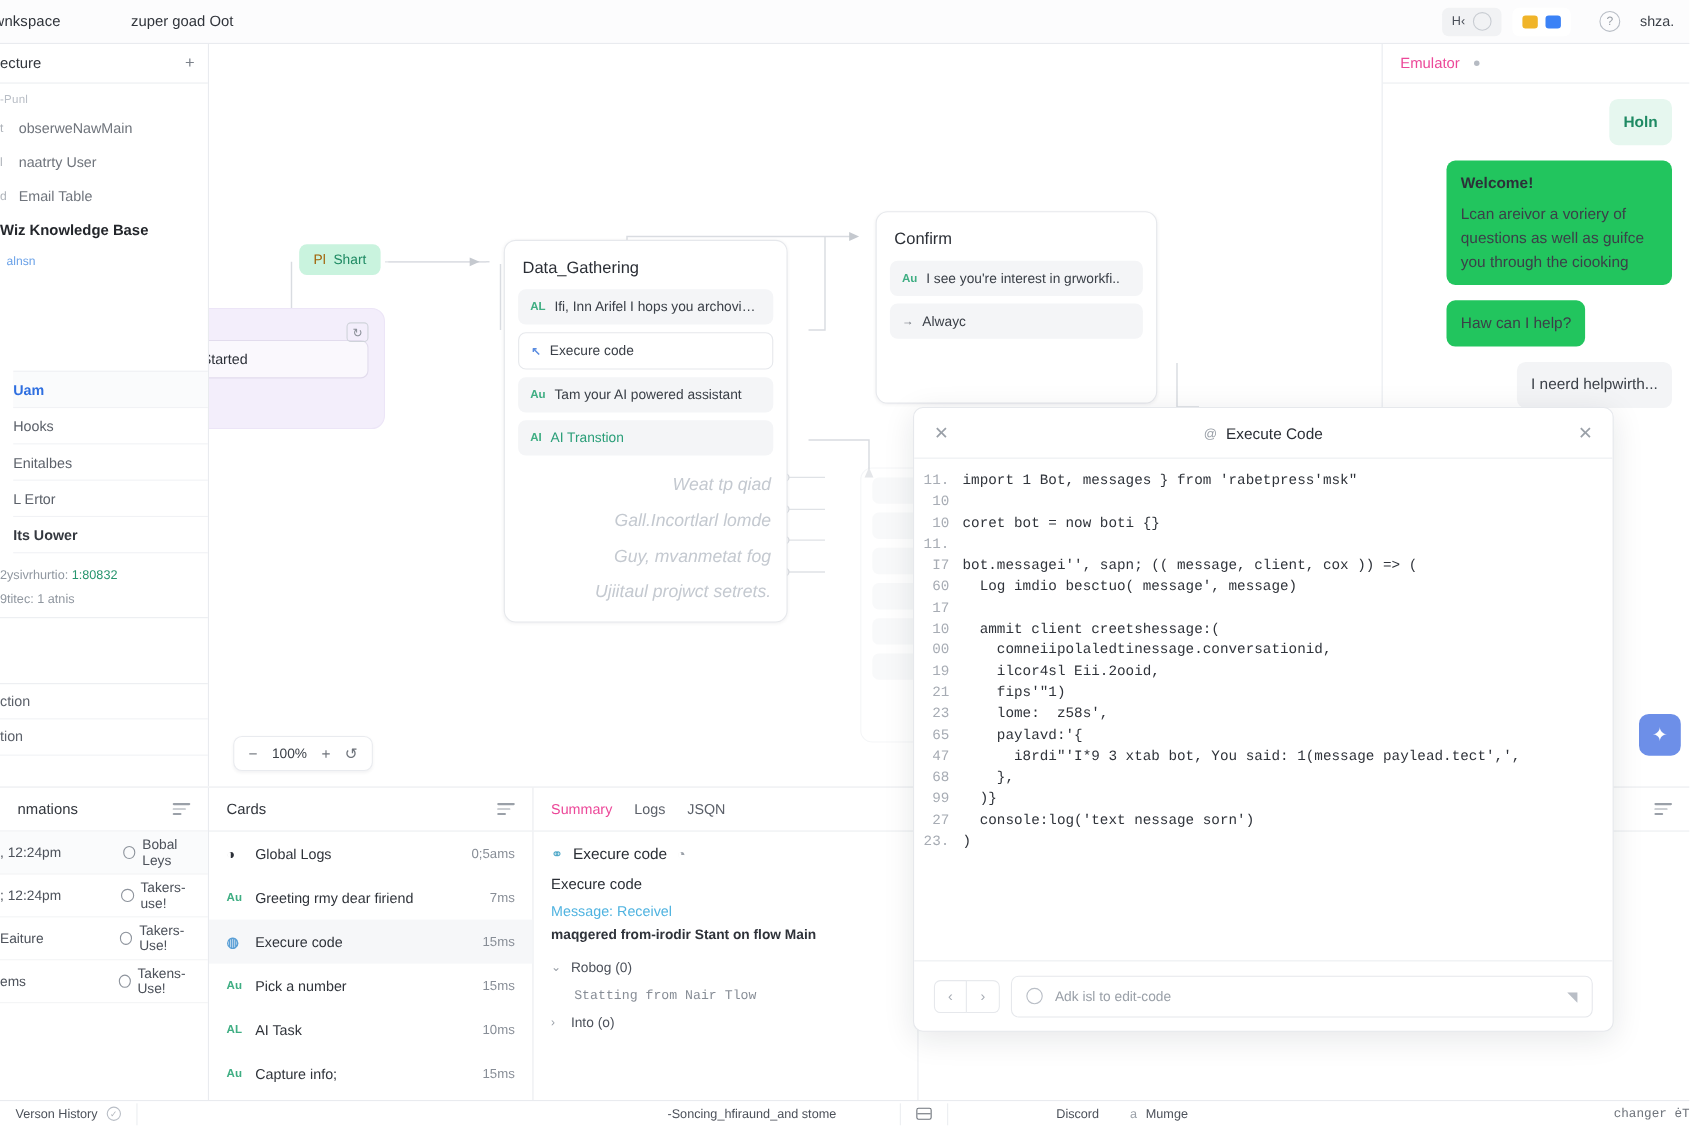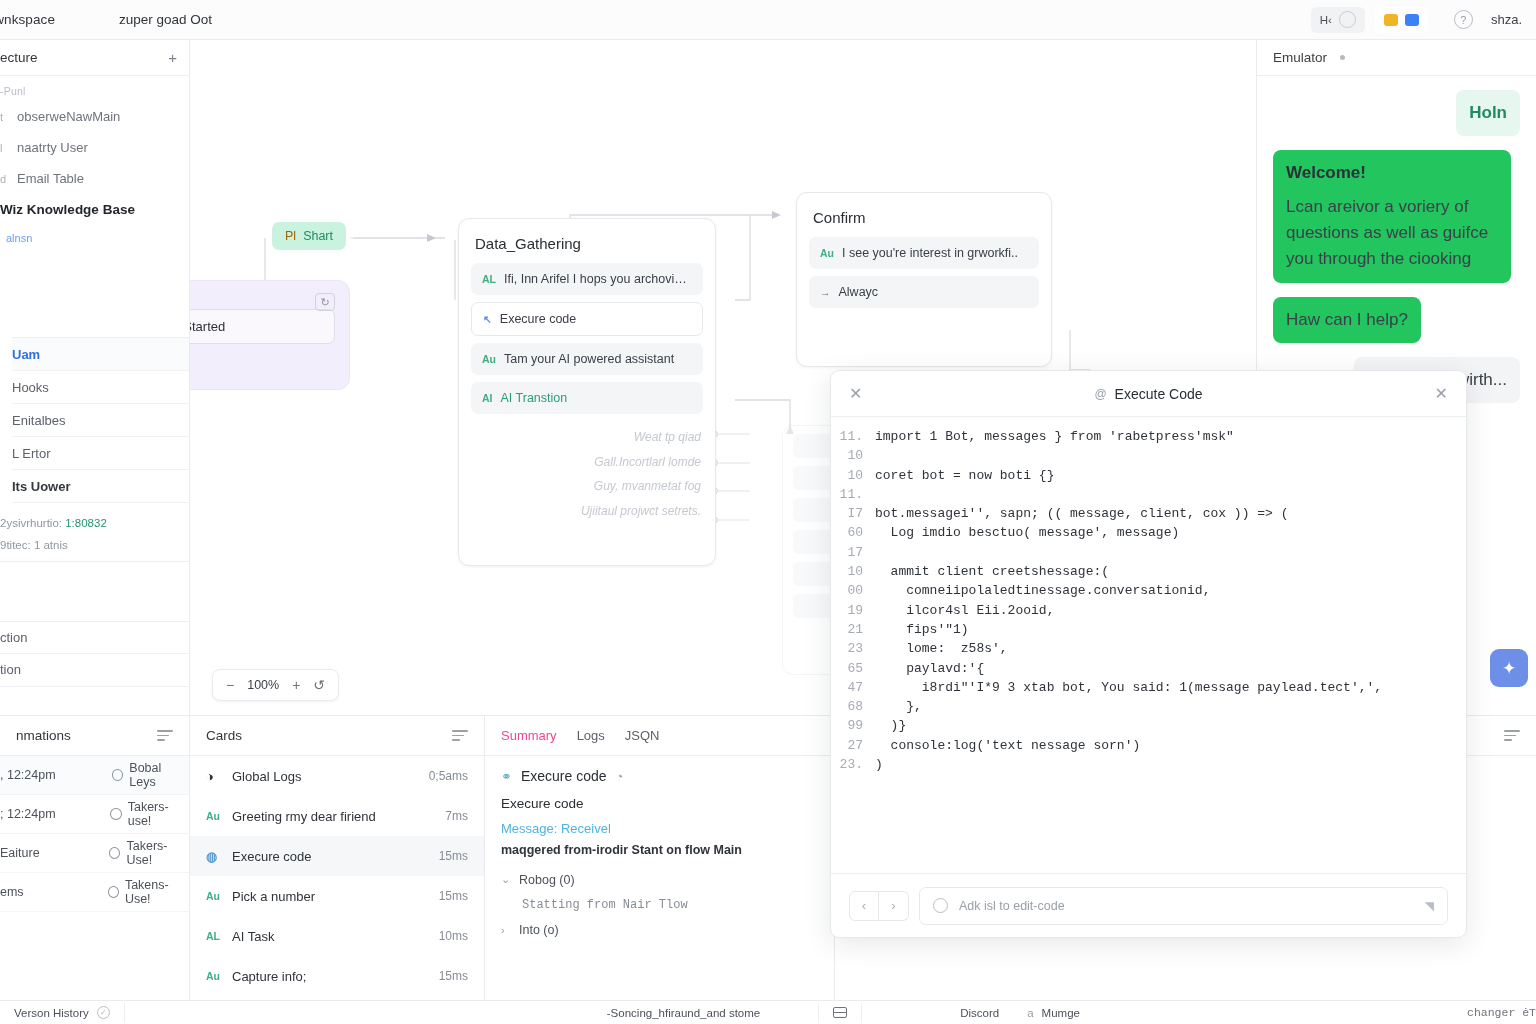--- a/index.html
+++ b/index.html
@@ -88,21 +88,21 @@
     margin: 7px 12px; border-radius: 7px; background: #f4f5f7;
     font-size: 12.5px; color: #3b4048; padding: 9px 11px;
     display: flex; align-items: center; gap: 8px;
     white-space: nowrap; overflow: hidden;
   }
   .row-item.outline { background: #fff; border: 1px solid #e6e8ec; }
   .row-item .ic { color: #3fae83; font-size: 10.5px; font-weight: 700; flex: 0 0 auto;}
   .row-item .ic.b { color: #5a8ce0; }
   .row-item.teal { color: #2a9e78; }
   .ghost-lines { padding: 4px 14px 14px 0; text-align: right; }
-  .ghost-lines div { font-size: 12px; color: #c4c9d0; line-height: 2.05; font-style: italic;}
+  .ghost-lines div { font-size: 16px; color: #c4c9d0; line-height: 2.05; font-style: italic;}
 
   .node-started {
     background: #f3eefb; border-radius: 12px; border: 1px solid #ece5f7;
   }
   .started-btn {
     margin: 28px 14px 14px 14px; background: #faf8fd; border: 1px solid #e2dced;
     border-radius: 7px; font-size: 13px; color: #2c3038; padding: 9px 12px;
   }
   .refresh-box {
     position: absolute; right: 14px; top: 12px; width: 20px; height: 18px;
@@ -127,27 +127,28 @@
   }
   .zoomctl span.s { color: #6f747c; font-size: 14px; }
 
   
   .emulator {
     position: absolute; left: 1256px; top: 40px; width: 280px; height: 675px;
     background: #fff; border-left: 1px solid #e9ebef;
   }
   .em-head {
     height: 36px; display: flex; align-items: center; gap: 13px; padding: 0 16px;
-    font-size: 13.5px; color: #404040; border-bottom: 1px solid #eceef1;
+    font-size: 13.5px; color: #ec4899; border-bottom: 1px solid #eceef1;
   }
   .dot { width: 5px; height: 5px; border-radius: 50%; background: #b6bbc3; }
   .em-body { padding: 14px 16px; display: flex; flex-direction: column; gap: 14px; }
   .bub {
-    border-radius: 8px; padding: 10px 13px; font-size: 17px; line-height: 1.55;
+    border-radius: 8px; padding: 10px 13px; font-size: 14px; line-height: 1.55;
     max-width: 238px;
+    margin-left: 42px;
   }
   .bub.user { background: #e6f7ef; color: #1f8a63; font-weight: 700; align-self: flex-end; }
   .bub.bot { background: #22c55e; color: #3b4048; align-self: flex-start; }
   .bub.bot.sm { align-self: flex-start; }
   .bub.user2 { background: #f3f4f6; color: #3b4048; align-self: flex-end; white-space: nowrap;}
   .bub b { font-weight: 700; display: block; margin-bottom: 7px; color: #2c3038;}
   .fab {
     position: absolute; right: 8px; bottom: 28px; width: 38px; height: 38px;
     border-radius: 9px; background: #6d8fe8; color: #fff;
     display: flex; align-items: center; justify-content: center; font-size: 17px;

